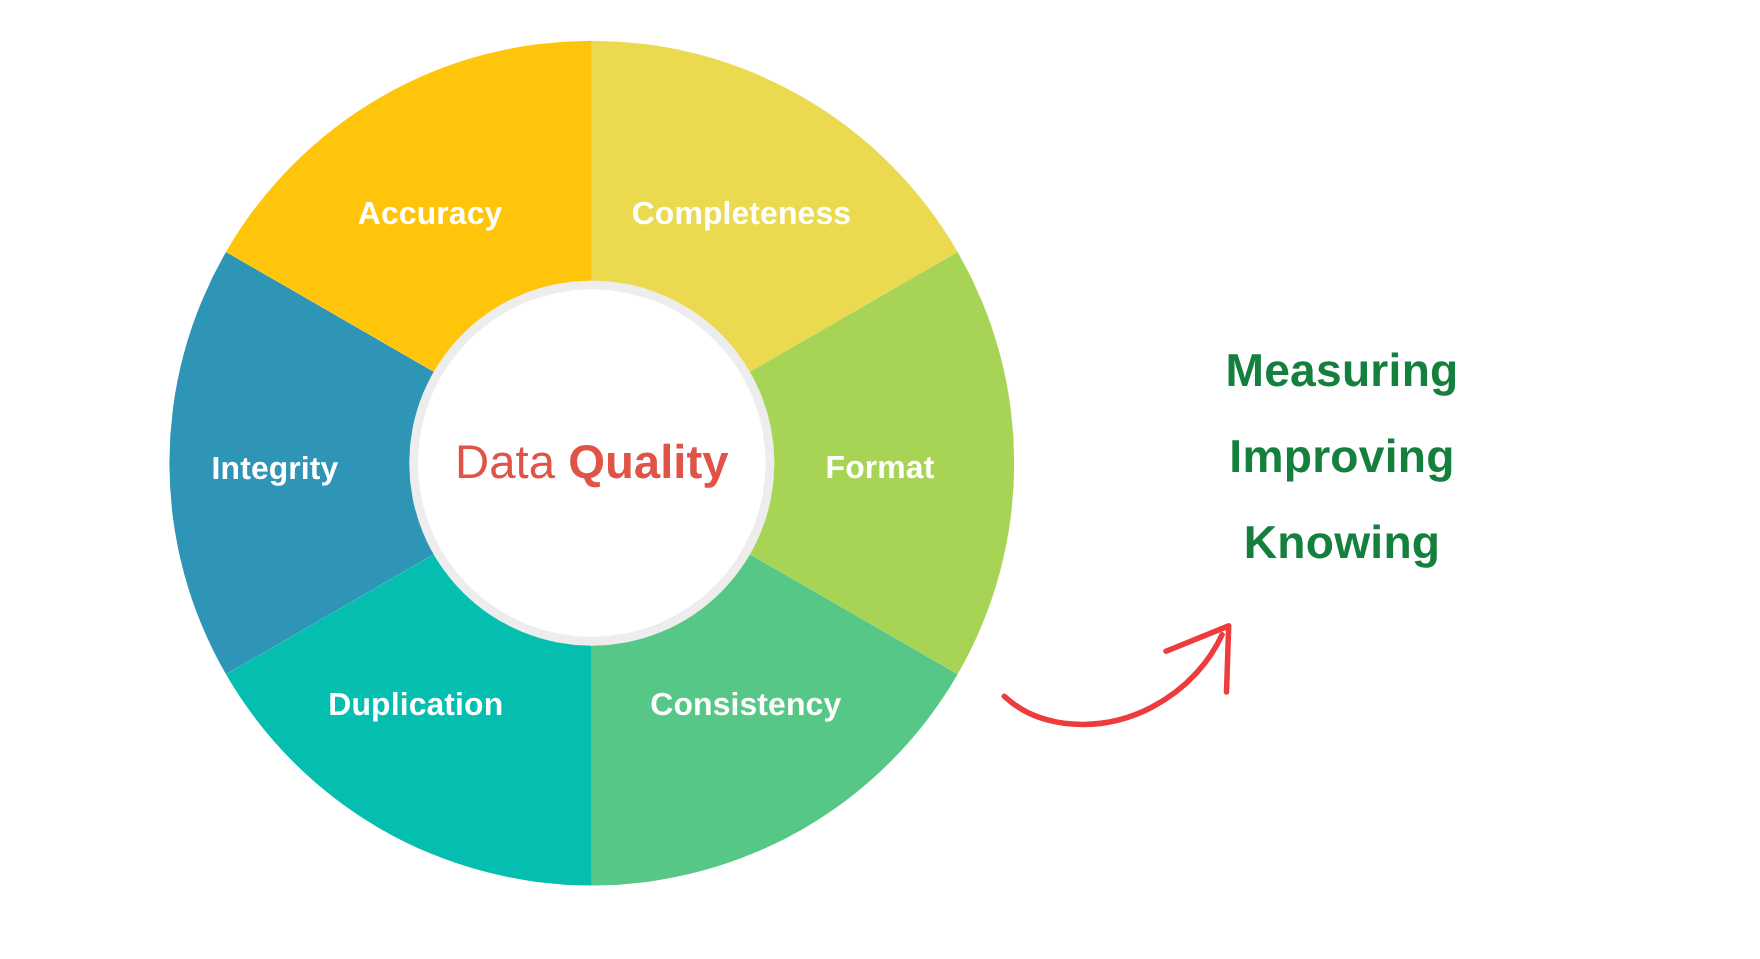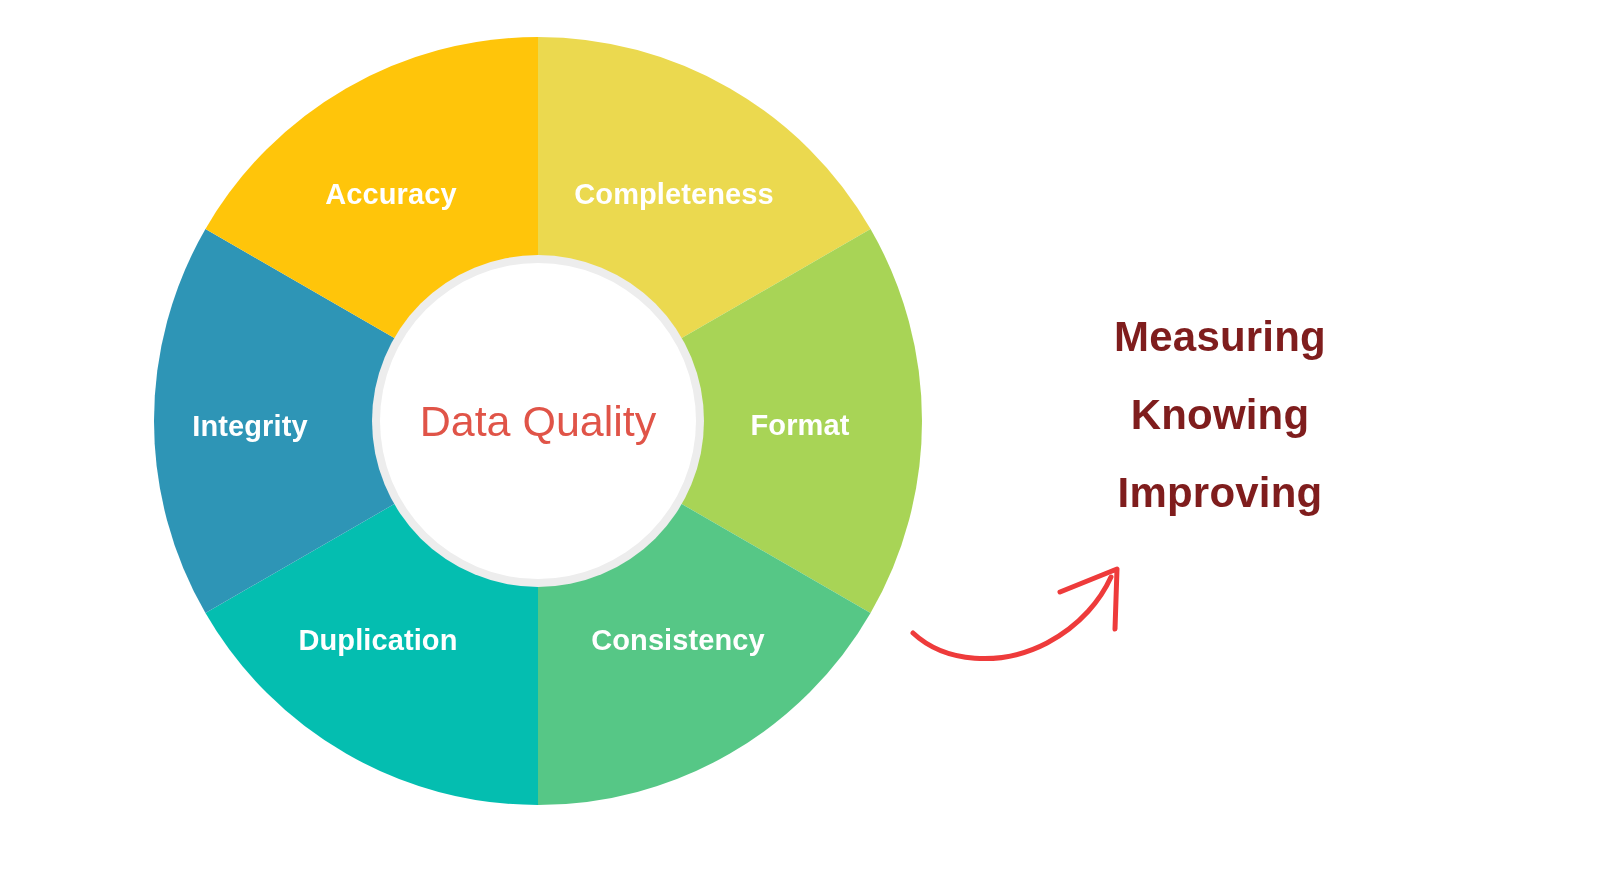--- a/index.html
+++ b/index.html
@@ -54,21 +54,21 @@
     white-space: nowrap;
     font-size: 43px;
     line-height: 1;
     color: #E05448;
     text-align: center;
   }
   .hub-text .hub-strong {
     font-weight: 400;
   }
   .hub-text .hub-light {
-    font-weight: 400;
+    font-weight: 700;
   }
 
   
   .tagline {
     position: absolute;
     left: 1055px;
     top: 298px;
     width: 330px;
     text-align: center;
     color: #E05448;
@@ -117,24 +117,24 @@
         <text x="378" y="642" class="segment-label">Duplication</text>
         <text x="250" y="428" class="segment-label">Integrity</text>
         <text x="391" y="196" class="segment-label">Accuracy</text>
       </g>
   </svg>
 
   <div class="hub-text" style="color: rgb(224, 84, 72);">
     <span class="hub-strong">Data</span><span>&nbsp;</span><span class="hub-light">Quality</span>
   </div>
 
-  <div class="tagline" style="color: #7f1d1d;">
+  <div class="tagline" style="color: #15803d;">
     <span class="tagline-line">Measuring</span>
+    <span class="tagline-line">Improving</span>
     <span class="tagline-line">Knowing</span>
-    <span class="tagline-line">Improving</span>
   </div>
 
   <svg class="arrow-svg" viewBox="0 0 250 120" xmlns="http://www.w3.org/2000/svg">
     <path id="arrow-curve" d="M8,78 C40,108 96,112 142,88 C176,70 196,44 206,22" fill="none" stroke-linecap="round" stroke-linejoin="round" stroke="#EE3B3B" stroke-width="5"></path>
     <path id="arrow-head" d="M155,37 L212,14 L210,74" fill="none" stroke-linecap="round" stroke-linejoin="round" stroke="#EE3B3B" stroke-width="5"></path>
   </svg>
 
 </div>
 
 </body></html>

